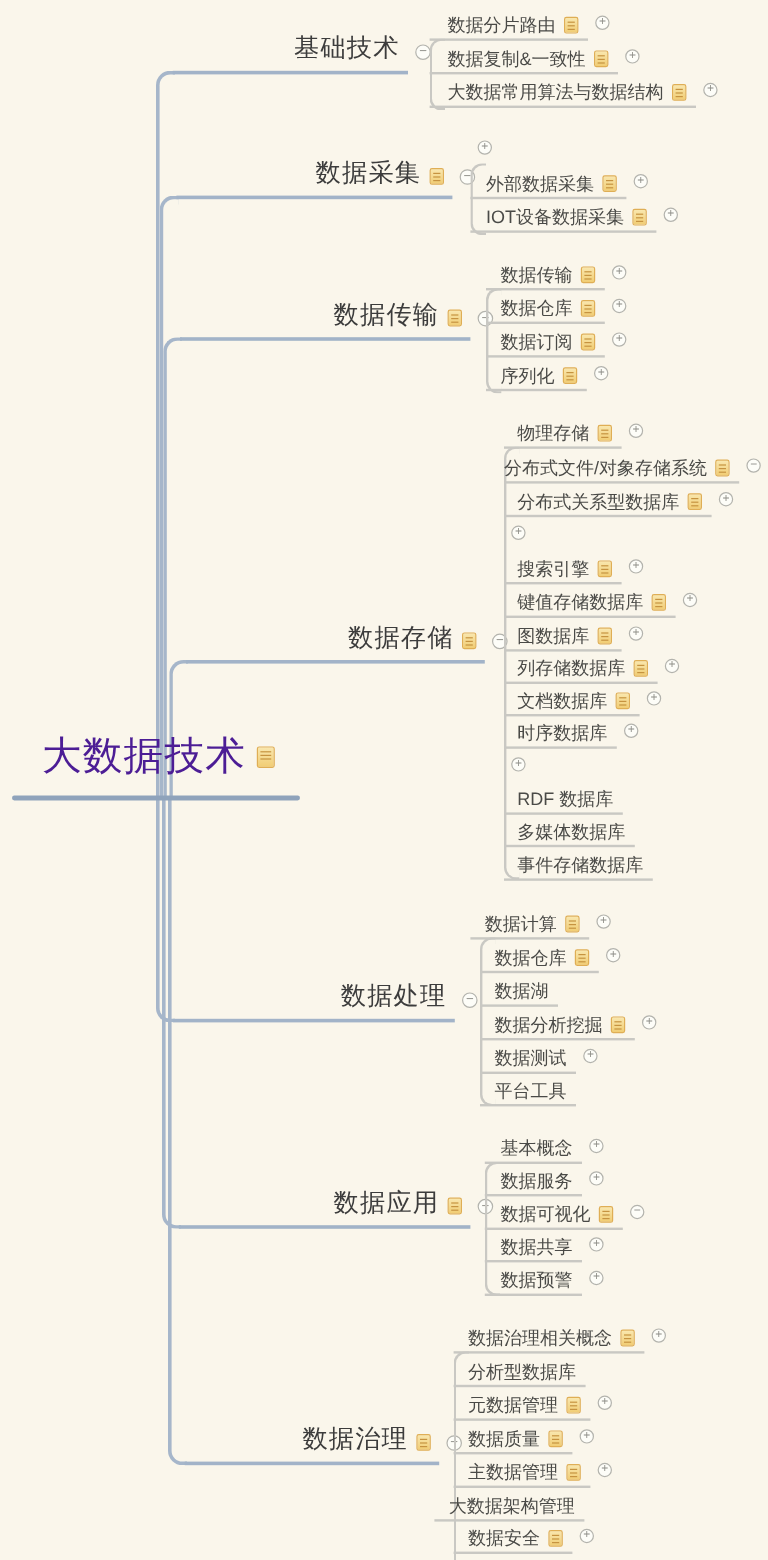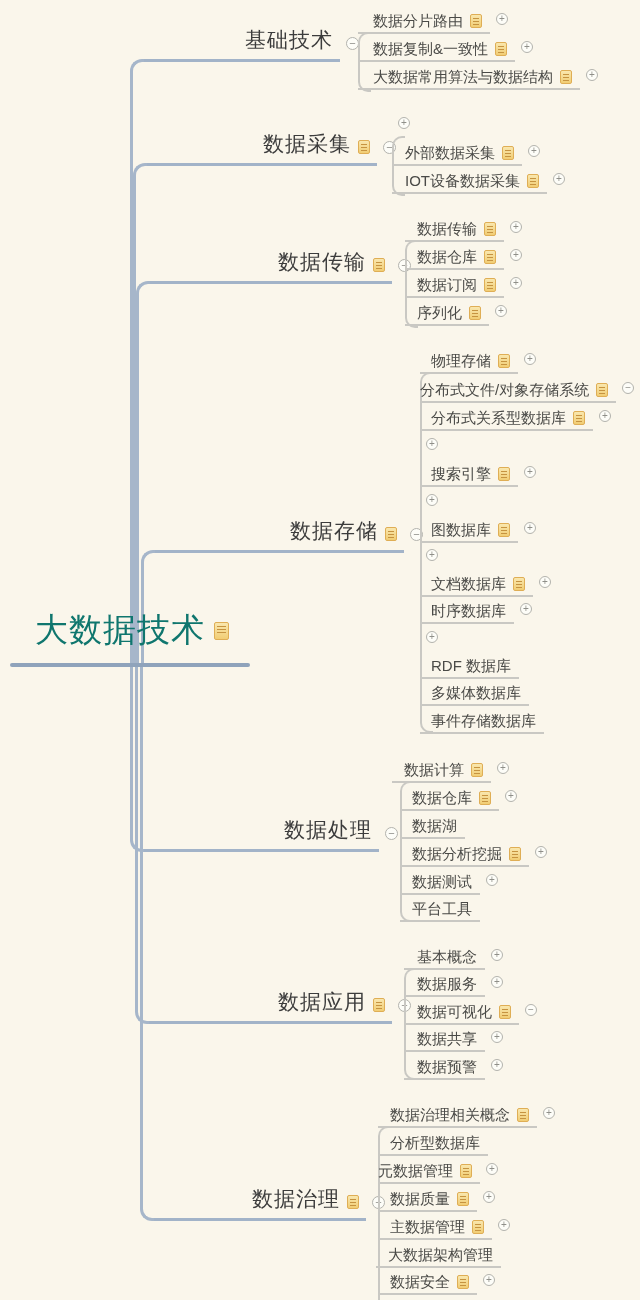--- a/index.html
+++ b/index.html
@@ -8,21 +8,21 @@
     background:#faf6eb;
     font-family:"Liberation Sans","DejaVu Sans",sans-serif;
   }
   *{box-sizing:border-box}
   
   .conn{position:absolute;background:transparent}
   .conn.up{border-left:3px solid #a6b6ca;border-top:3px solid #a6b6ca;border-top-left-radius:12px;width:16px}
   .conn.down{border-left:3px solid #a6b6ca;border-bottom:3px solid #a6b6ca;border-bottom-left-radius:12px;width:16px}
   
   .root-row{position:absolute;display:flex;align-items:center;white-space:nowrap}
-  .root-label{font-size:33px;color:#0f766e;letter-spacing:1px}
+  .root-label{font-size:33px;color:#4c1d95;letter-spacing:1px}
   .root-line{position:absolute;height:4px;background:#8fa3bb;border-radius:2px}
   
   .prow{position:absolute;display:flex;align-items:flex-start;white-space:nowrap}
   .pbox{display:flex;align-items:flex-end;height:37px;border-bottom:3px solid #a2b3c8;padding:0 7px 5px 0}
   .plabel{font-size:21px;color:#3c3c3c;letter-spacing:1px}
   
   .bracket{position:absolute;width:13px;border-left:2px solid #c9c8c3;border-top:2px solid #c9c8c3;border-bottom:2px solid #c9c8c3;border-radius:10px 0 0 10px}
   .bracket.open-bottom{border-bottom:none;border-radius:10px 0 0 0}
   
   .crow{position:absolute;display:flex;align-items:flex-start;white-space:nowrap}
@@ -185,30 +185,38 @@
     <span class="exp plus"></span>
   </div>
 <div class="crow" style="left:420px;top:460px">
     <span class="cbox" style="padding-left:11px">
       <span class="clabel">搜索引擎</span>
       <span class="note"></span>
     </span>
     <span class="exp plus"></span>
   </div>
 <div class="crow" style="left:420px;top:488px">
+    <span class="cbox" style="padding-left:11px">
+      <span class="clabel">键值存储数据库</span>
+      <span class="note"></span>
+    </span>
     <span class="exp plus"></span>
   </div>
 <div class="crow" style="left:420px;top:516px">
     <span class="cbox" style="padding-left:11px">
       <span class="clabel">图数据库</span>
       <span class="note"></span>
     </span>
     <span class="exp plus"></span>
   </div>
 <div class="crow" style="left:420px;top:543px">
+    <span class="cbox" style="padding-left:11px">
+      <span class="clabel">列存储数据库</span>
+      <span class="note"></span>
+    </span>
     <span class="exp plus"></span>
   </div>
 <div class="crow" style="left:420px;top:570px">
     <span class="cbox" style="padding-left:11px">
       <span class="clabel">文档数据库</span>
       <span class="note"></span>
     </span>
     <span class="exp plus"></span>
   </div>
 <div class="crow" style="left:420px;top:597px">
@@ -335,41 +343,41 @@
       <span class="note"></span>
     </span>
     <span class="exp plus"></span>
   </div>
 <div class="crow" style="left:378px;top:1129px">
     <span class="cbox" style="padding-left:12px">
       <span class="clabel">分析型数据库</span>
     </span>
   </div>
 <div class="crow" style="left:378px;top:1157px">
-    <span class="cbox" style="">
+    <span class="cbox" style="padding-left:12px">
       <span class="clabel">元数据管理</span>
       <span class="note"></span>
     </span>
     <span class="exp plus"></span>
   </div>
 <div class="crow" style="left:378px;top:1185px">
     <span class="cbox" style="padding-left:12px">
       <span class="clabel">数据质量</span>
       <span class="note"></span>
     </span>
     <span class="exp plus"></span>
   </div>
 <div class="crow" style="left:378px;top:1213px">
     <span class="cbox" style="padding-left:12px">
       <span class="clabel">主数据管理</span>
       <span class="note"></span>
     </span>
     <span class="exp plus"></span>
   </div>
-<div class="crow" style="left:376px;top:1241px">
+<div class="crow" style="left:362px;top:1241px">
     <span class="cbox" style="padding-left:12px">
       <span class="clabel">大数据架构管理</span>
     </span>
   </div>
 <div class="crow" style="left:378px;top:1268px">
     <span class="cbox" style="padding-left:12px">
       <span class="clabel">数据安全</span>
       <span class="note"></span>
     </span>
     <span class="exp plus"></span>

